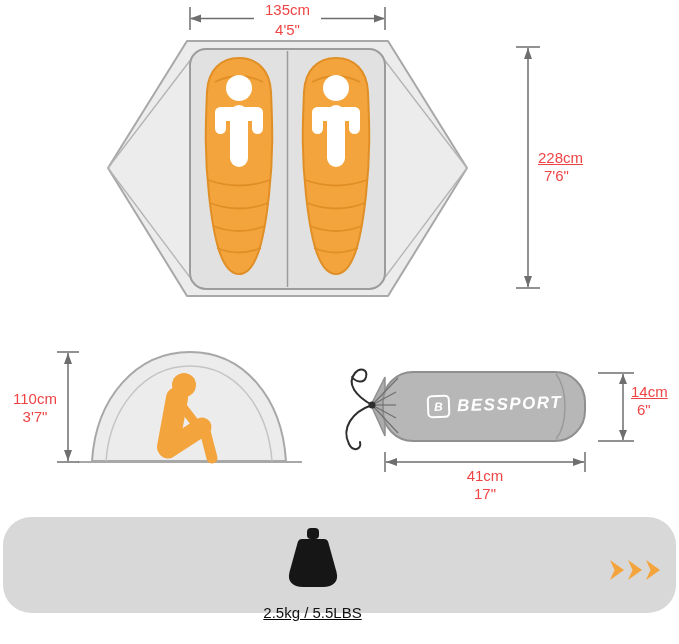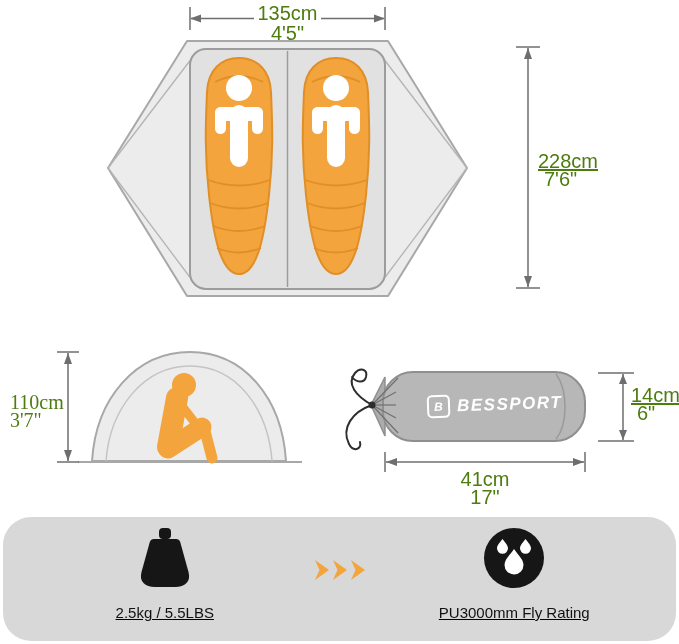--- a/index.html
+++ b/index.html
@@ -2,39 +2,39 @@
 <html><head>
 <meta charset="utf-8">
 <style>
   html,body{margin:0;padding:0;background:#ffffff;}
   .stage{
     position:relative;width:679px;height:644px;background:#ffffff;
     font-family:"Liberation Sans", sans-serif;overflow:hidden;
   }
   .art{position:absolute;left:0;top:0;}
   .dim{
-    position:absolute;font-size:20px;line-height:1.1;color:#4d7c0f;
+    position:absolute;font-size:15px;line-height:1.1;color:#ef4444;
     white-space:nowrap;
   }
   .dim.center{text-align:center;}
-  .dim.right{text-align:left;font-family:Liberation Serif, serif;}
+  .dim.right{text-align:center;}
   .bag-logo{
     position:absolute;left:427px;top:393px;display:flex;align-items:center;gap:7px;
     transform:rotate(-2deg);color:#ffffff;
   }
   .logo-box{
     width:19px;height:19px;border:2px solid #ffffff;border-radius:5px;
     display:flex;align-items:center;justify-content:center;
     font-style:italic;font-weight:bold;font-size:12px;
   }
   .logo-text{
     font-style:italic;font-weight:bold;font-size:17px;letter-spacing:1.5px;
   }
   .footer{
-    position:absolute;left:3px;right:3px;top:517px;height:124px;
+    position:absolute;left:3px;right:3px;top:517px;height:96px;
     background:#d8d8d8;border-radius:28px;
     display:flex;align-items:flex-start;padding:10px 14px 0 14px;box-sizing:border-box;text-decoration:underline;
   }
   .feature{
     flex:1 1 0;display:flex;flex-direction:column;align-items:center;min-width:0;
   }
   .ficon{display:block;}
   .flabel{
     margin-top:15px;font-size:15px;color:#111111;white-space:nowrap;
   }
@@ -195,24 +195,15 @@
 
     <svg class="chev" width="18" height="24" viewBox="0 0 18 24">
       <path d="M2,2 L16,12 L2,22 L6.5,12 Z" fill="#F4A43C"></path>
     </svg>
 
 
     <svg class="chev" width="18" height="24" viewBox="0 0 18 24">
       <path d="M2,2 L16,12 L2,22 L6.5,12 Z" fill="#F4A43C"></path>
     </svg>
 
-    <div class="feature">
-      <svg class="ficon" width="62" height="62" viewBox="0 0 62 62">
-        <circle cx="31" cy="31" r="30" fill="#161616"></circle>
-        <path fill="#ffffff" d="M31,22 c4.5,6.5 9.5,10.5 9.5,16 a9.5,9.5 0 1,1 -19,0 c0,-5.5 5,-9.5 9.5,-16 z"></path>
-        <path fill="#ffffff" d="M19.5,12 c2.6,3.8 5.5,6.1 5.5,9.3 a5.5,5.5 0 1,1 -11,0 c0,-3.2 2.9,-5.5 5.5,-9.3 z"></path>
-        <path fill="#ffffff" d="M42.5,12 c2.6,3.8 5.5,6.1 5.5,9.3 a5.5,5.5 0 1,1 -11,0 c0,-3.2 2.9,-5.5 5.5,-9.3 z"></path>
-      </svg>
-      <div class="flabel">PU3000mm Fly Rating</div>
-    </div>
 
   </div>
 </div>
 
 </body></html>

